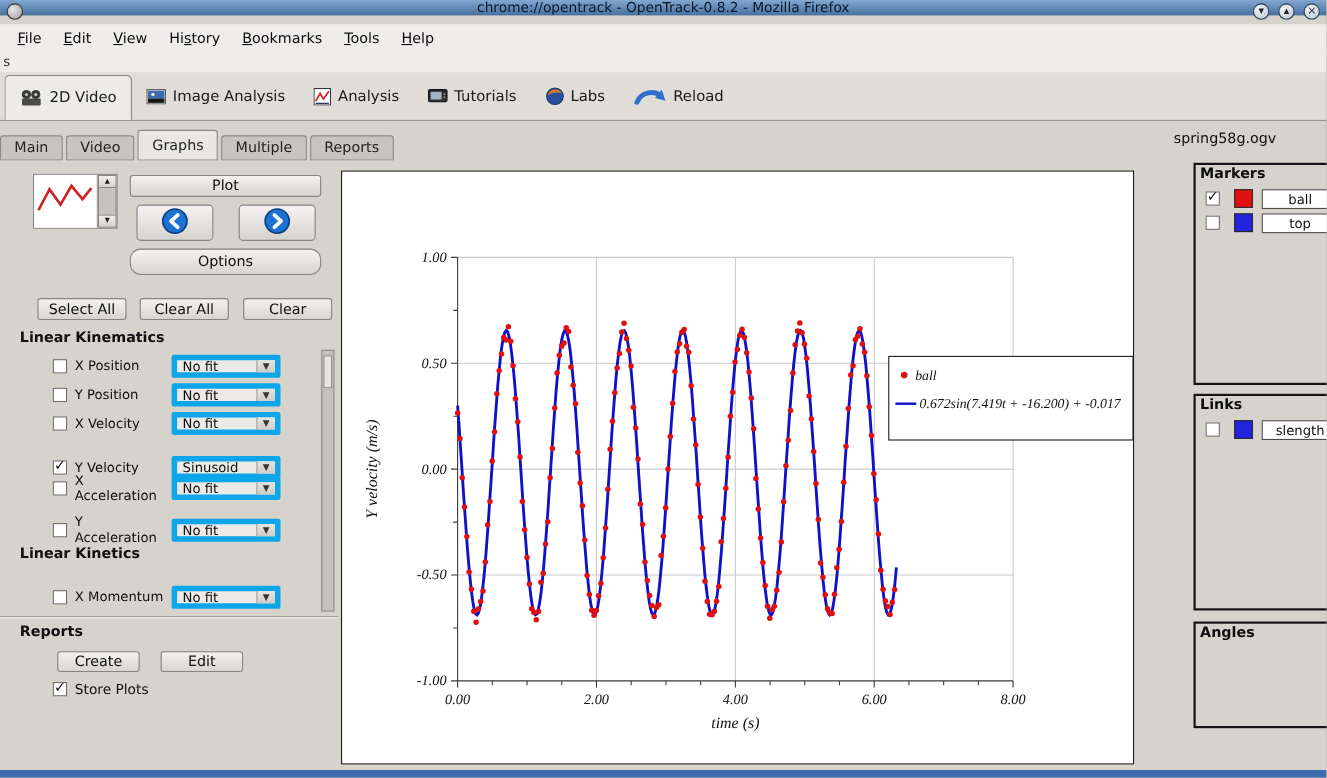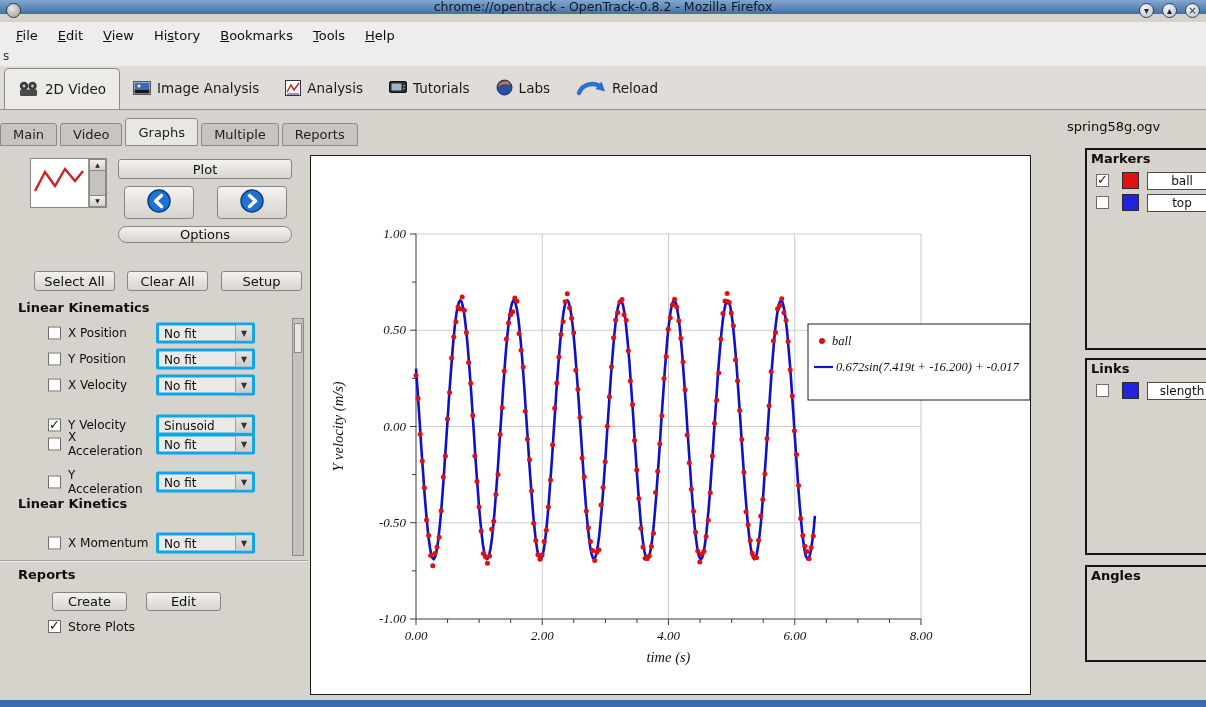--- a/index.html
+++ b/index.html
@@ -63,21 +63,21 @@
   .krow { position:absolute; left:0; width:292px; height:26px; }
   .krow.tall { height:36px; }
   .checkbox { width:13px; height:13px; background:#fff; border:1px solid #6f6d69; display:inline-block;
     position:relative; flex:none; }
   .checkbox.checked::after { content:"✓"; position:absolute; top:-3px; left:0px; font-size:13px;
     font-weight:700; color:#151515; }
   .krow .checkbox { position:absolute; left:48px; top:50%; transform:translateY(-50%); }
   .klabel { position:absolute; left:68px; top:50%; transform:translateY(-50%); width:84px;
     font-size:12px; line-height:1.2; color:#0e0e0e; }
   .dropdown { position:absolute; left:156px; top:50%; transform:translateY(-50%); width:99px; height:21px;
-    background:#eceae6; border:3px solid #0ea5e9; border-radius:2px; display:flex; align-items:center; }
+    background:#eceae6; border:5px solid #0ea5e9; border-radius:2px; display:flex; align-items:center; }
   .ddtext { flex:1; padding-left:5px; font-size:12px; color:#0d0d0d; }
   .ddarrow { width:17px; height:100%; border-left:1px solid #a09e99; display:flex; align-items:center;
     justify-content:center; font-size:8px; color:#333; background:linear-gradient(#e7e5e1,#cfccc7); }
 
   .vscroll { position:absolute; left:292px; top:172px; width:12px; height:238px; background:#c5c2bd;
     border:1px solid #8d8b86; }
   .vthumb { position:absolute; left:1px; top:4px; width:8px; height:30px; background:#e8e6e2;
     border:1px solid #8d8b86; }
 
   .sep { position:absolute; left:0; top:414px; width:308px; border-top:1px solid #a5a29c;
@@ -234,25 +234,25 @@
     </div>
     <div class="navbtn" style="left:217px; top:40px;">
       <span>
         <svg width="26" height="26">
             <circle cx="13" cy="13" r="11" fill="#1e73d2" stroke="#0b3f7e" stroke-width="1.5"></circle>
             <path d="M10.5 7.5 L16.5 13 L10.5 18.5" fill="none" stroke="#fff" stroke-width="3.4" stroke-linecap="round" stroke-linejoin="round"></path>
           </svg>
       </span>
     </div>
 
-    <div class="btn" style="left:118px; top:80px; width:174px; height:17px;border-radius:10px;">Options</div>
+    <div class="btn" style="left:118px; top:80px; width:174px; height:24px;border-radius:10px;">Options</div>
 
     <div class="btn" style="left:34px; top:125px; width:81px; height:20px;">Select All</div>
     <div class="btn" style="left:127px; top:125px; width:81px; height:20px;">Clear All</div>
-    <div class="btn" style="left:221px; top:125px; width:81px; height:20px;">Setup</div>
+    <div class="btn" style="left:221px; top:125px; width:81px; height:20px;">Clear</div>
 
     <div class="sechdr" style="top:154px;">Linear Kinematics</div>
 
     <div class="krow" style="top:174px;">
       <span class="checkbox"></span>
       <span class="klabel">X Position</span>
       <span class="dropdown">
         <span class="ddtext">No fit</span>
         <span class="ddarrow">▼</span>
       </span>

